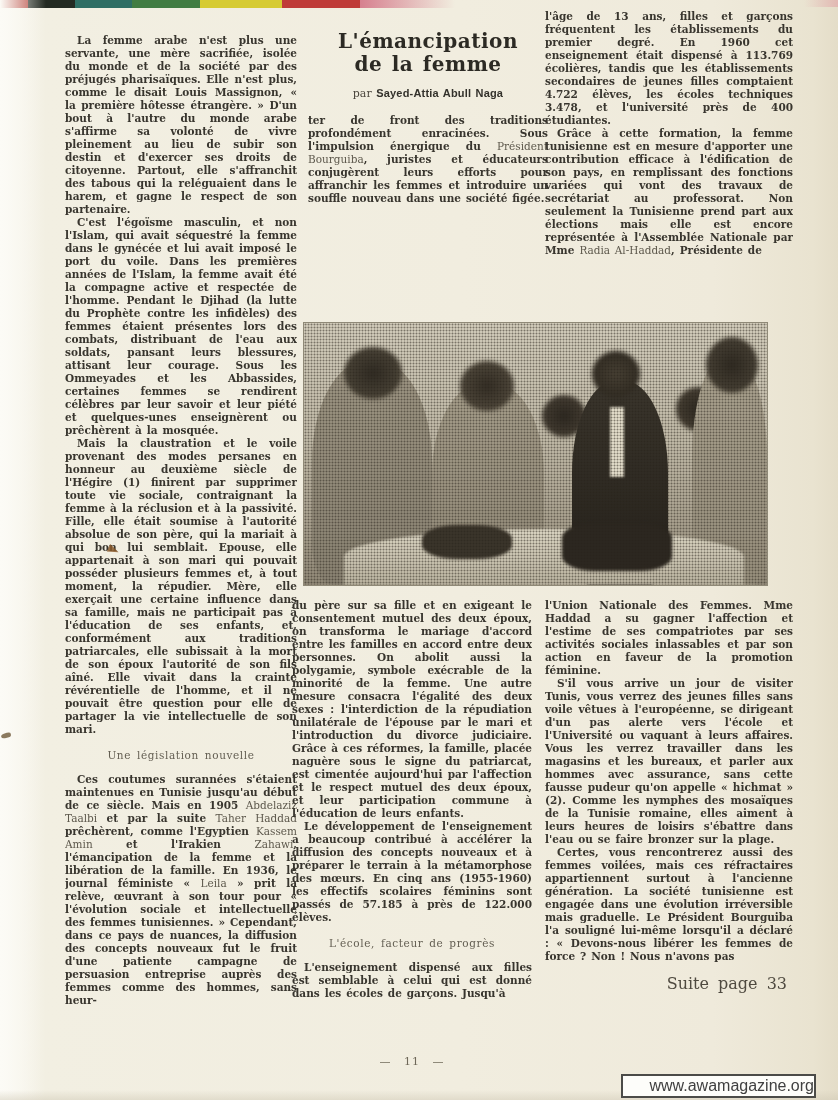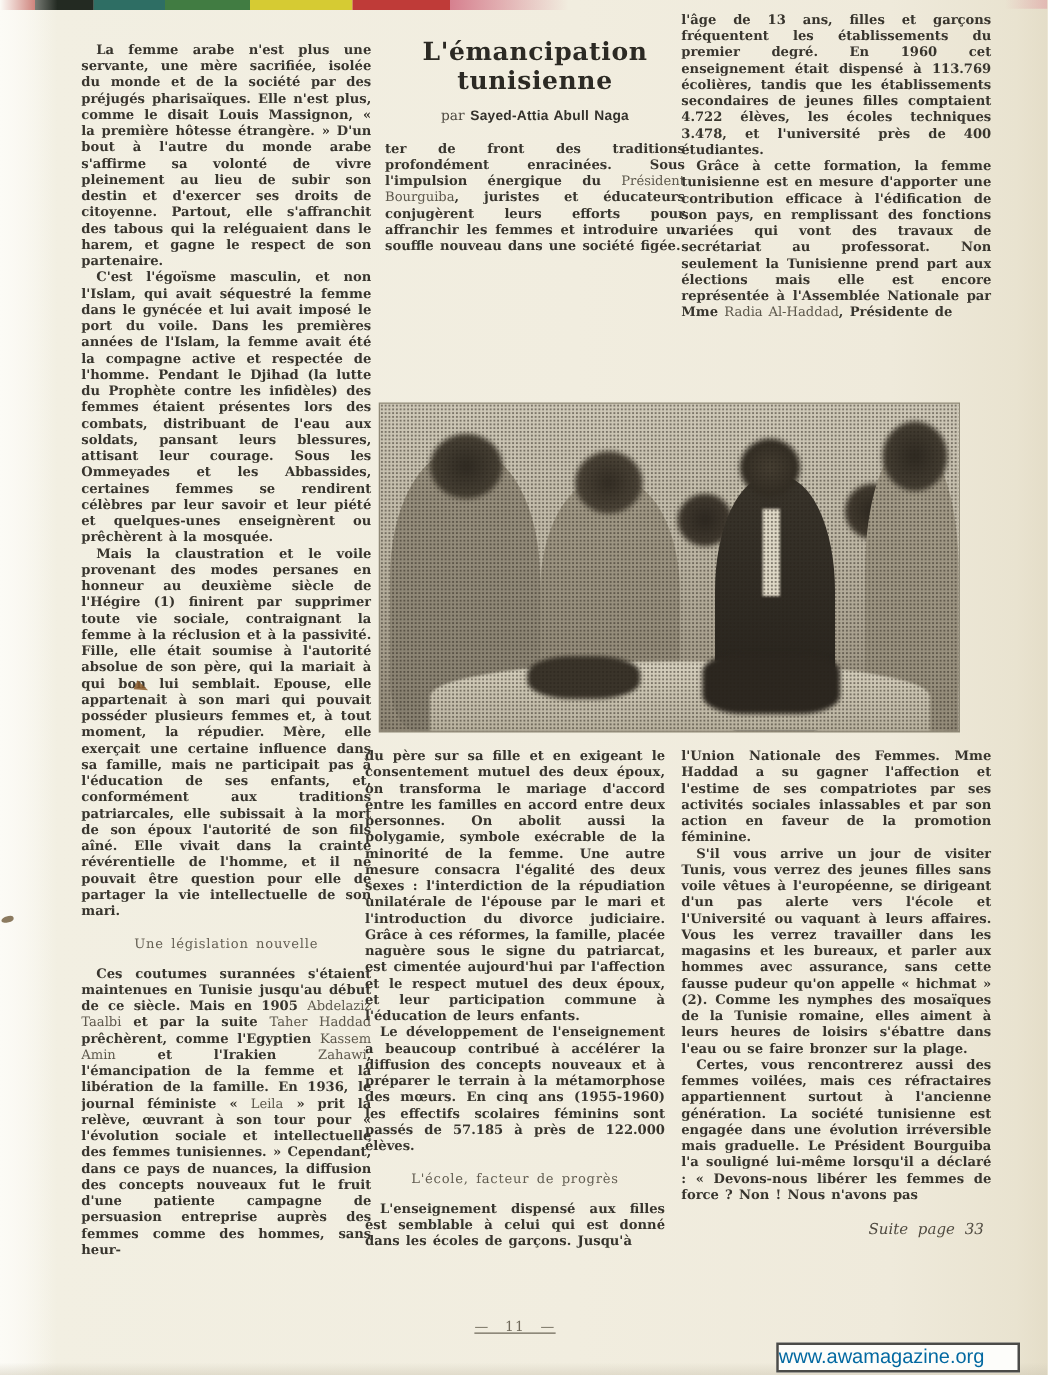--- a/index.html
+++ b/index.html
@@ -65,28 +65,28 @@
   .h5{left:372px;top:64px;width:44px;height:44px;background:radial-gradient(#2d2820,#504checks 100%);background:radial-gradient(#2d2820,#50483b);}
   .f6{left:388px;top:32px;width:75px;height:230px;background:linear-gradient(180deg,#a79f8c,#948c7a);}
   .h6{left:402px;top:14px;width:52px;height:56px;background:radial-gradient(#2e2921,#514a3d);}
   .table{position:absolute;left:40px;bottom:0;width:400px;height:56px;border-radius:50% 50% 0 0;
        background:linear-gradient(180deg,#d8d2c0,#b8b19e);filter:blur(1px);}
   .obj1{position:absolute;left:118px;bottom:26px;width:90px;height:34px;border-radius:40%;
        background:#3a342a;filter:blur(1.5px);}
   .obj2{position:absolute;left:258px;bottom:14px;width:110px;height:48px;border-radius:30%;
        background:#2c2720;filter:blur(1.5px);}
 
-  .suite{text-align:right;font-style:italic;font-weight:normal;font-size:12px;
+  .suite{text-align:right;font-weight:normal;font-size:16px;
        color:#4f4a40;margin-top:14px;padding-right:6px;word-spacing:4px;}
   .pagenum{position:absolute;left:292px;top:1055px;width:240px;text-align:center;
-       font:normal 11px "DejaVu Serif",serif;color:#6e6859;letter-spacing:1px;word-spacing:8px;text-decoration:underline;}
+       font:normal 11px "DejaVu Serif",serif;color:#6e6859;letter-spacing:1px;word-spacing:8px;}
   .watermark{position:absolute;left:621px;top:1074px;width:195px;height:24px;
        background:#fdfdfa;border:2px solid #4b4b48;box-sizing:border-box;
-       display:flex;align-items:center;justify-content:flex-start;
-       font:normal 16px "Liberation Sans",sans-serif;color:#0369a1;}
+       display:flex;align-items:center;justify-content:flex-end;
+       font:normal 16px "Liberation Sans",sans-serif;color:#404040;}
 
   .speck-arrow{position:absolute;left:108px;top:546px;width:0;height:0;
        border-left:11px solid #8a5a2b;border-top:4px solid transparent;
        border-bottom:4px solid transparent;transform:rotate(24deg);opacity:.85;}
   .speck-edge{position:absolute;left:1px;top:733px;width:10px;height:5px;
        background:#6f5a39;border-radius:60% 40% 50% 50%;transform:rotate(-12deg);opacity:.8;}
 </style>
 </head>
 <body>
 
@@ -109,21 +109,21 @@
     <p class="indent">La femme arabe n'est plus une servante, une mère sacrifiée, isolée du monde et de la société par des préjugés pharisaïques. Elle n'est plus, comme le disait Louis Massignon, « la première hôtesse étrangère. » D'un bout à l'autre du monde arabe s'affirme sa volonté de vivre pleinement au lieu de subir son destin et d'exercer ses droits de citoyenne. Partout, elle s'affranchit des tabous qui la reléguaient dans le harem, et gagne le respect de son partenaire.</p>
     <p class="indent">C'est l'égoïsme masculin, et non l'Islam, qui avait séquestré la femme dans le gynécée et lui avait imposé le port du voile. Dans les premières années de l'Islam, la femme avait été la compagne active et respectée de l'homme. Pendant le Djihad (la lutte du Prophète contre les infidèles) des femmes étaient présentes lors des combats, distribuant de l'eau aux soldats, pansant leurs blessures, attisant leur courage. Sous les Ommeyades et les Abbassides, certaines femmes se rendirent célèbres par leur savoir et leur piété et quelques-unes enseignèrent ou prêchèrent à la mosquée.</p>
     <p class="indent">Mais la claustration et le voile provenant des modes persanes en honneur au deuxième siècle de l'Hégire (1) finirent par supprimer toute vie sociale, contraignant la femme à la réclusion et à la passivité. Fille, elle était soumise à l'autorité absolue de son père, qui la mariait à qui bon lui semblait. Epouse, elle appartenait à son mari qui pouvait posséder plusieurs femmes et, à tout moment, la répudier. Mère, elle exerçait une certaine influence dans sa famille, mais ne participait pas à l'éducation de ses enfants, et, conformément aux traditions patriarcales, elle subissait à la mort de son époux l'autorité de son fils aîné. Elle vivait dans la crainte révérentielle de l'homme, et il ne pouvait être question pour elle de partager la vie intellectuelle de son mari.</p>
     <div class="subhead">Une législation nouvelle</div>
     <p class="indent"><span>Ces coutumes surannées s'étaient maintenues en Tunisie jusqu'au début de ce siècle. Mais en 1905 </span><span class="name">Abdelaziz Taalbi</span><span> et par la suite </span><span class="name">Taher Haddad</span><span> prêchèrent, comme l'Egyptien </span><span class="name">Kassem Amin</span><span> et l'Irakien </span><span class="name">Zahawi</span><span>, l'émancipation de la femme et la libération de la famille. En 1936, le journal féministe « </span><span class="name">Leila</span><span> » prit la relève, œuvrant à son tour pour « l'évolution sociale et intellectuelle des femmes tunisiennes. » Cependant, dans ce pays de nuances, la diffusion des concepts nouveaux fut le fruit d'une patiente campagne de persuasion entreprise auprès des femmes comme des hommes, sans heur-</span></p>
   </div>
 
   <div class="col col2top">
     <div class="title">
       <div>L'émancipation</div>
-      <div>tunisienne</div>
+      <div>de la femme</div>
     </div>
     <div class="byline"><span>par</span> <span class="author">Sayed-Attia Abull Naga</span></div>
     <p><span>ter de front des traditions profondément enracinées. Sous l'impulsion énergique du </span><span class="name">Président Bourguiba</span><span>, juristes et éducateurs conjugèrent leurs efforts pour affranchir les femmes et introduire un souffle nouveau dans une société figée.</span></p>
   </div>
 
   <div class="col col3top">
     <p>l'âge de 13 ans, filles et garçons fréquentent les établissements du premier degré. En 1960 cet enseignement était dispensé à 113.769 écolières, tandis que les établissements secondaires de jeunes filles comptaient 4.722 élèves, les écoles techniques 3.478, et l'université près de 400 étudiantes.</p>
     <p class="indent"><span>Grâce à cette formation, la femme tunisienne est en mesure d'apporter une contribution efficace à l'édification de son pays, en remplissant des fonctions variées qui vont des travaux de secrétariat au professorat. Non seulement la Tunisienne prend part aux élections mais elle est encore représentée à l'Assemblée Nationale par Mme </span><span class="name">Radia Al-Haddad</span><span>, Présidente de</span></p>
   </div>
 

